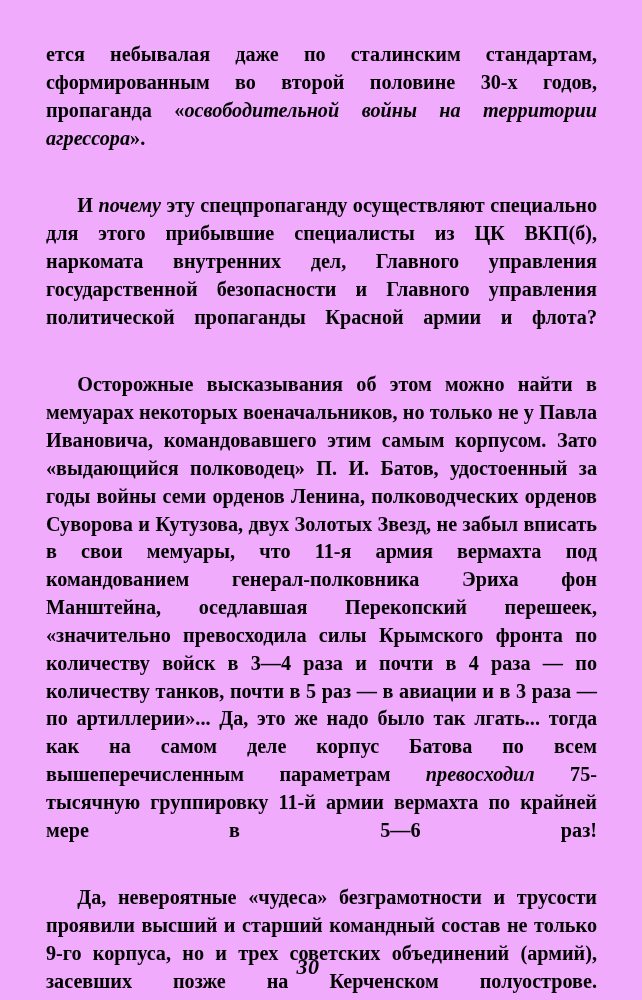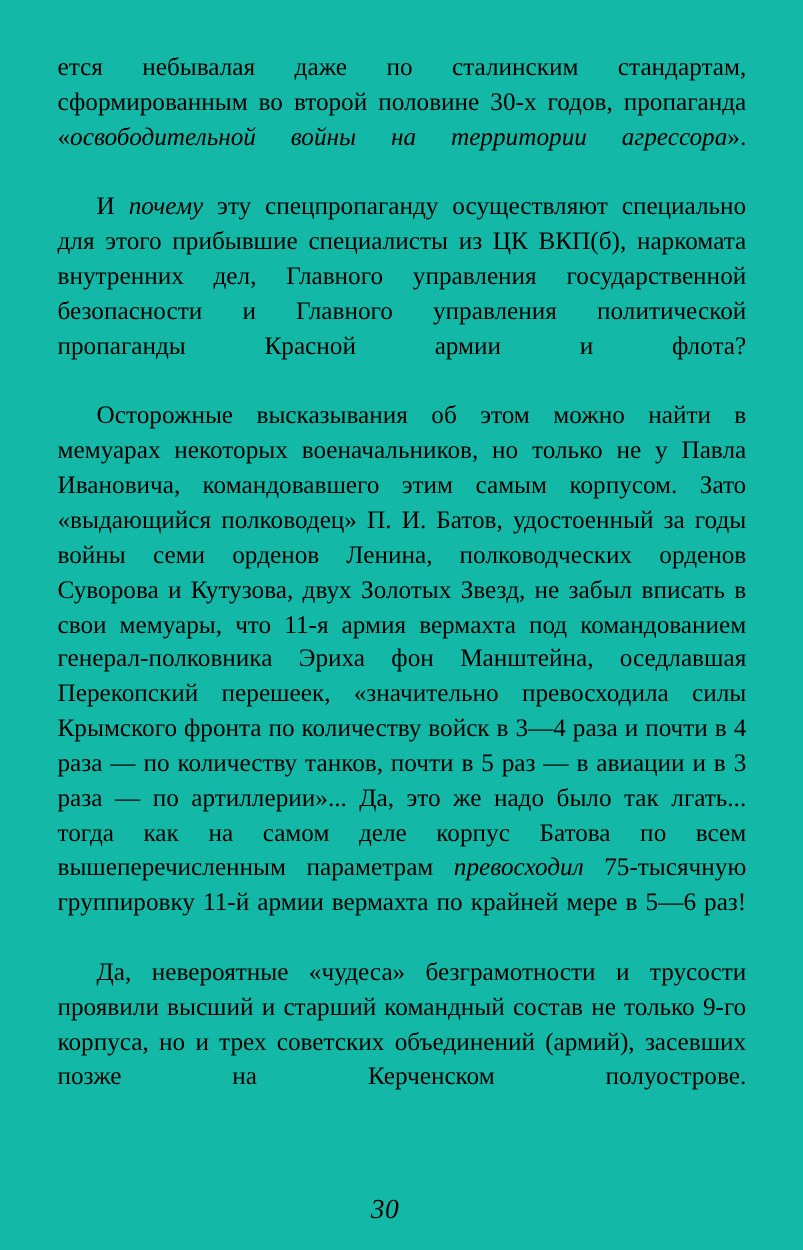--- a/index.html
+++ b/index.html
@@ -14,21 +14,22 @@
     overflow: hidden;
     font-family: "Liberation Serif", "DejaVu Serif", serif;
     color: #000000;
     -webkit-font-smoothing: antialiased;
   }
   .page {
     position: relative;
     width: 642px;
     height: 1000px;
     box-sizing: border-box;
-    background: #14b8a6;
+    background: #f0abfc;
+    font-weight: bold;
   }
   .text-block {
     position: absolute;
     left: 46px;
     top: 41px;
     width: 551px;
     font-size: 20.2px;
     line-height: 27.85px;
     text-align: justify;
     text-justify: inter-word;
@@ -36,21 +37,21 @@
     word-spacing: 0.1px;
   }
   .para {
     margin: 0;
     text-indent: 0;
   }
   .para.indent {
     text-indent: 1.55em;
   }
   .para + .para {
-    margin-top: 0;
+    margin-top: 12px;
   }
   
   .para::after {
     content: "";
     display: inline-block;
     width: 100%;
   }
   i, .ital {
     font-style: italic;
   }

